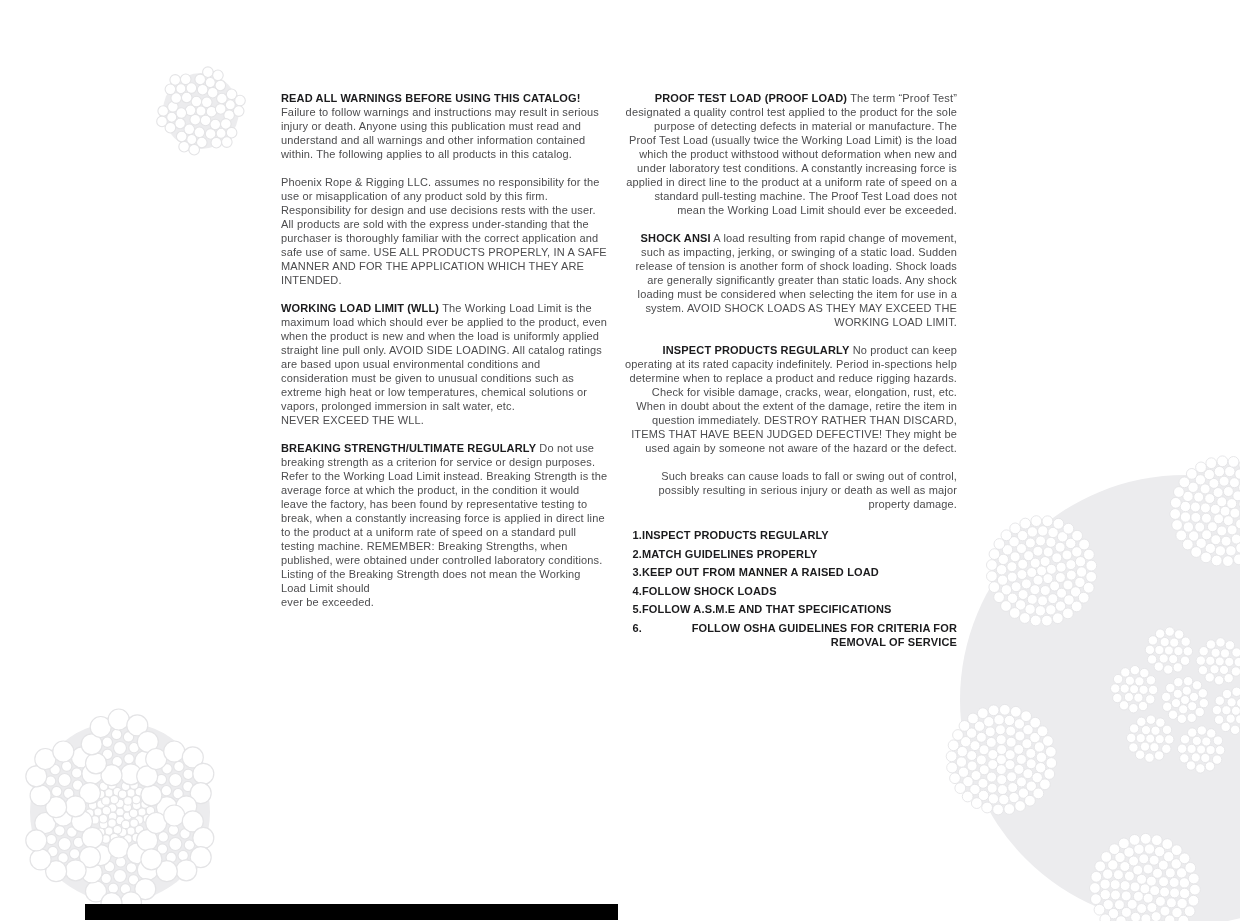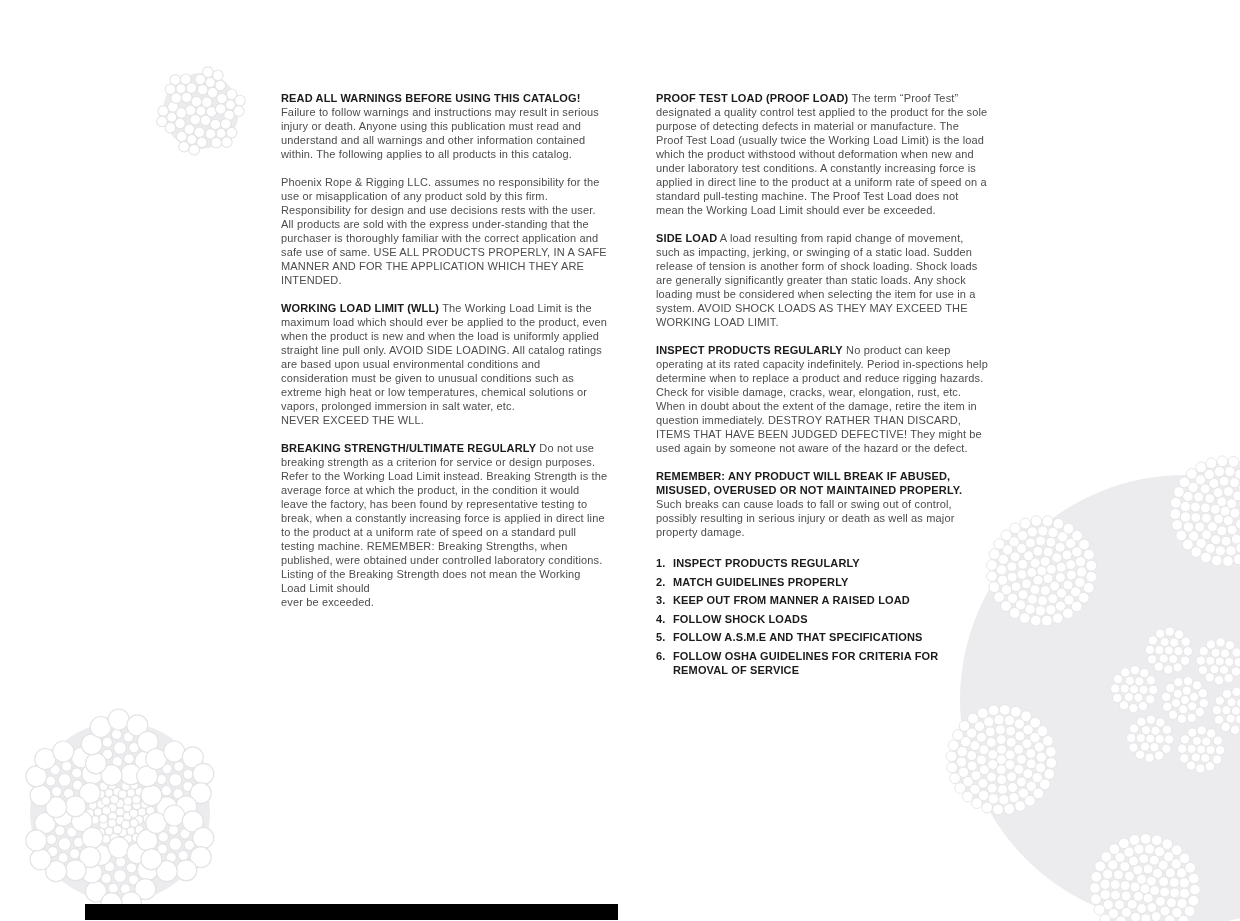--- a/index.html
+++ b/index.html
@@ -4,21 +4,21 @@
 <style>
   html,body{margin:0;padding:0;}
   body{
     width:1240px;height:921px;position:relative;overflow:hidden;
     background:#ffffff;
     font-family:"Liberation Sans","DejaVu Sans",sans-serif;
   }
   #rope-art{position:absolute;left:0;top:0;width:1240px;height:921px;}
   .col{position:absolute;top:91px;font-size:11px;line-height:14px;color:#4c4c4e;letter-spacing:.15px;}
   #col-left{left:281px;width:327px;}
-  #col-right{left:656px;width:332px;}
+  #col-right{left:625px;width:332px;text-align:right;}
   .sec{margin:0 0 14px 0;}
   .h{font-weight:bold;color:#1b1b1d;}
   .h.block{display:block;}
   .b{white-space:pre-line;}
   .rules{margin-top:17px;}
   .rule{display:flex;font-weight:bold;color:#1b1b1d;margin-bottom:4.5px;}
   .rule .num{width:17px;flex-shrink:0;}
   #footer-bar{position:absolute;left:85px;top:904px;width:533px;height:16px;}
 </style>
 </head>
@@ -942,29 +942,28 @@
 ever be exceeded.</span>
     </p>
   </section>
 
   <section class="col" id="col-right">
     <p class="sec">
       <span class="h">PROOF TEST LOAD (PROOF LOAD)</span>
       <span class="b">The term “Proof Test” designated a quality control test applied to the product for the sole purpose of detecting defects in material or manufacture. The Proof Test Load (usually twice the Working Load Limit) is the load which the product withstood without deformation when new and under laboratory test conditions. A constantly increasing force is applied in direct line to the product at a uniform rate of speed on a standard pull-testing machine. The Proof Test Load does not mean the Working Load Limit should ever be exceeded.</span>
     </p>
     <p class="sec">
-      <span class="h">SIDE LOAD</span>
+      <span class="h">SHOCK ANSI</span>
       <span class="b">A load resulting from rapid change of movement, such as impacting, jerking, or swinging of a static load. Sudden release of tension is another form of shock loading. Shock loads are generally significantly greater than static loads. Any shock loading must be considered when selecting the item for use in a system. AVOID SHOCK LOADS AS THEY MAY EXCEED THE WORKING LOAD LIMIT.</span>
     </p>
     <p class="sec">
       <span class="h">INSPECT PRODUCTS REGULARLY</span>
       <span class="b">No product can keep operating at its rated capacity indefinitely. Period in-spections help determine when to replace a product and reduce rigging hazards. Check for visible damage, cracks, wear, elongation, rust, etc. When in doubt about the extent of the damage, retire the item in question immediately. DESTROY RATHER THAN DISCARD, ITEMS THAT HAVE BEEN JUDGED DEFECTIVE! They might be used again by someone not aware of the hazard or the defect.</span>
     </p>
     <p class="sec">
-      <span class="h block">REMEMBER: ANY PRODUCT WILL BREAK IF ABUSED, MISUSED, OVERUSED OR NOT MAINTAINED PROPERLY.</span>
       <span class="b">Such breaks can cause loads to fall or swing out of control, possibly resulting in serious injury or death as well as major property damage.</span>
     </p>
 
     <div class="rules">
       <div class="rule">
         <span class="num">1.</span>
         <span>INSPECT PRODUCTS REGULARLY</span>
       </div>
       <div class="rule">
         <span class="num">2.</span>

